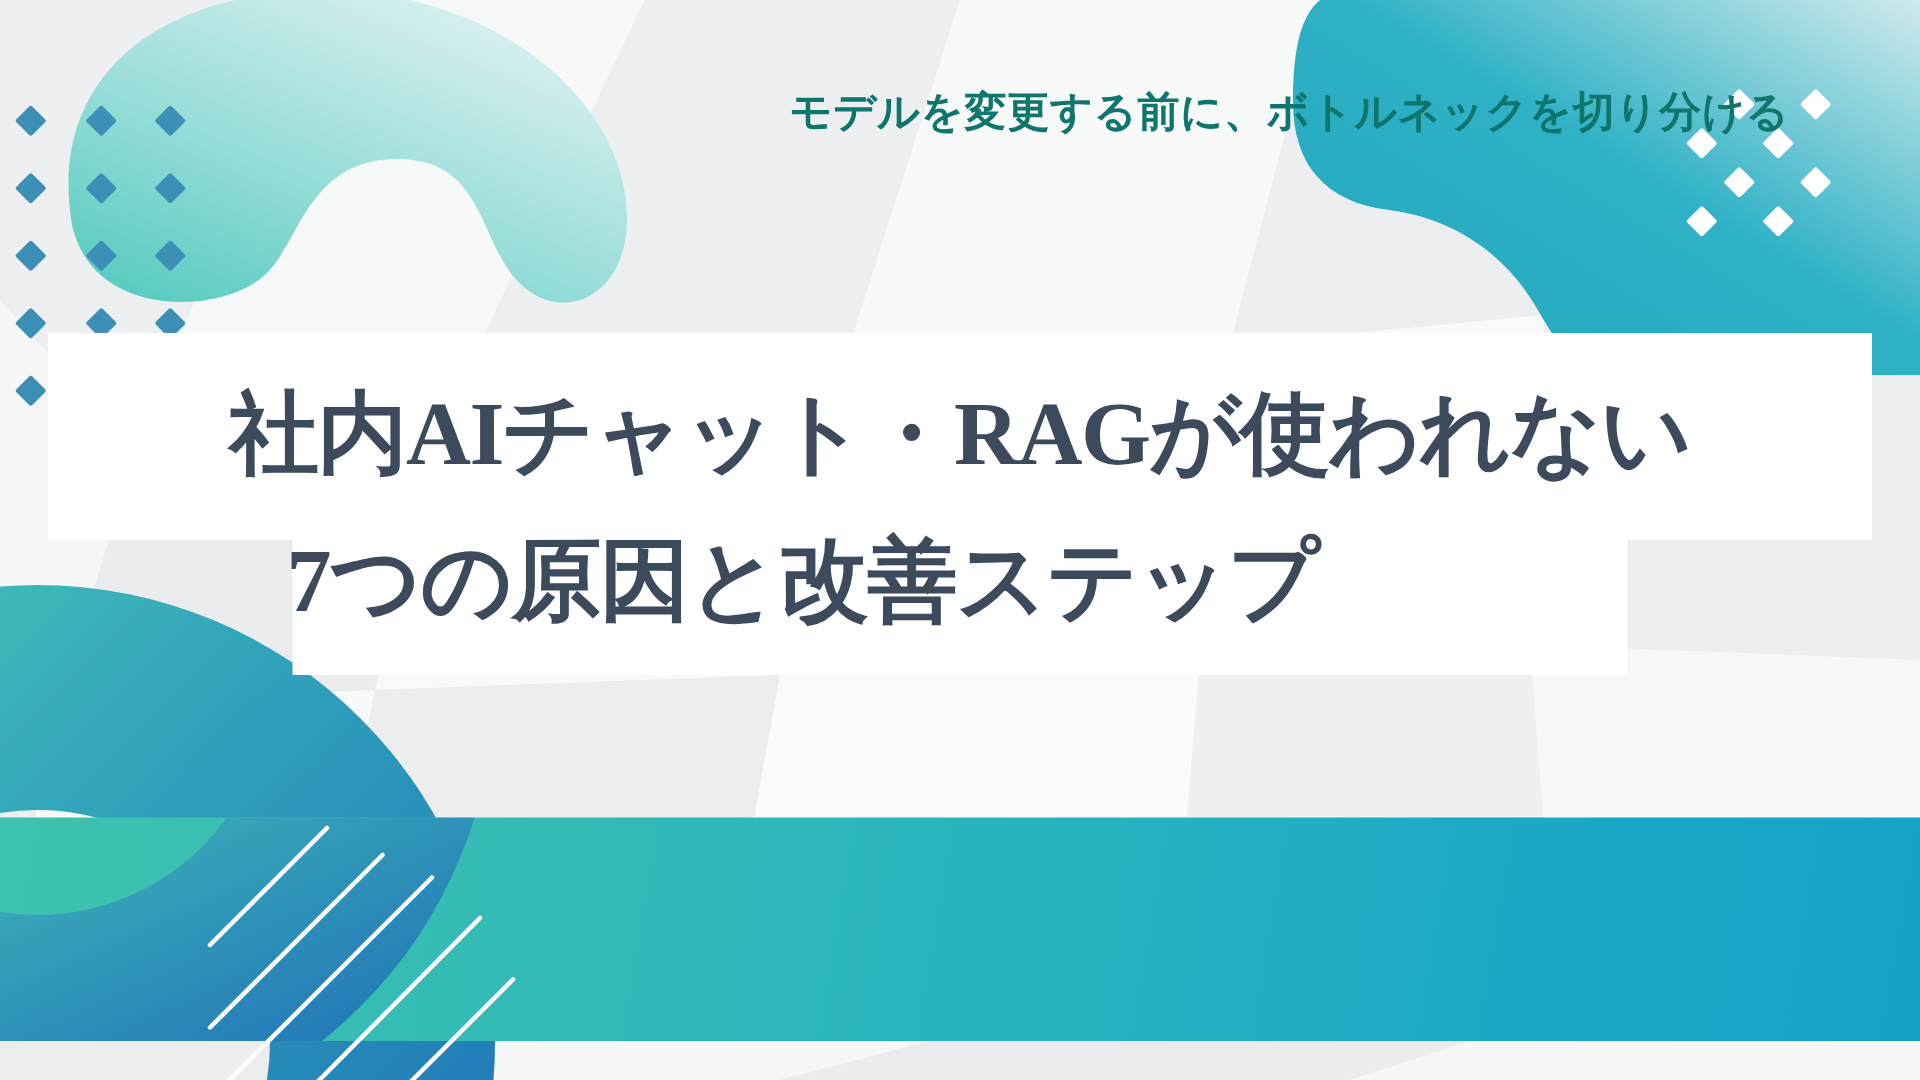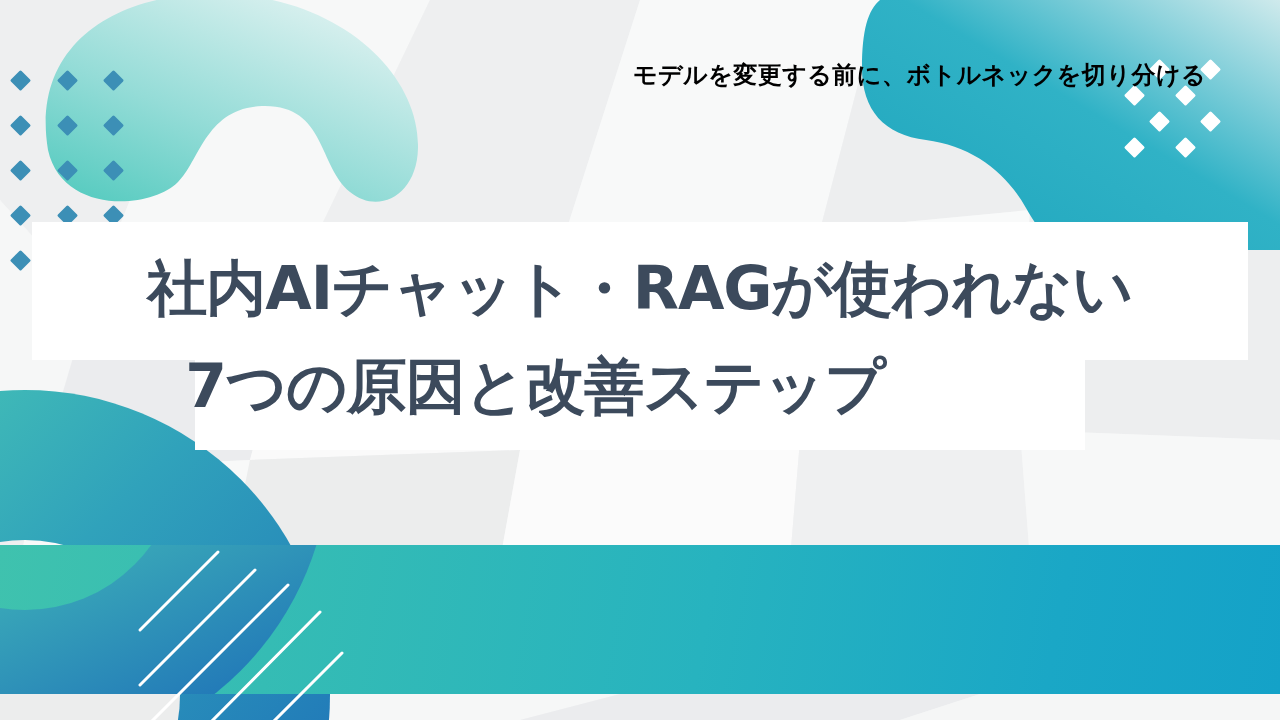--- a/index.html
+++ b/index.html
@@ -27,31 +27,31 @@
   .dia{position:absolute;width:15px;height:15px;transform:rotate(45deg);border-radius:1.5px;}
   .dia-blue{background:#3c8fb6;}
   .dia-white{background:#ffffff;}
 
   
   .band{
     position:absolute;left:0;top:545px;width:1280px;height:149px;
     background:linear-gradient(100deg,#3fc2ae 0%,#35bcb4 22%,#27b3bf 55%,#1aa7c6 82%,#14a2c8 100%);
   }
   .band-text{
-    position:absolute;right:74px;top:0;height:149px;
+    position:absolute;right:87px;top:0;height:149px;
     display:flex;align-items:center;
-    color:#000000;font-size:24px;font-weight:700;letter-spacing:.5px;
+    color:#0f766e;font-size:28px;font-weight:700;letter-spacing:.5px;
     white-space:nowrap;
   }
 
   
   .stripes{position:absolute;left:110px;top:500px;width:260px;height:230px;}
 
   
-  .title-wrap{position:absolute;left:0;top:0;width:1267px;height:720px;}
+  .title-wrap{position:absolute;left:0;top:0;width:1267px;height:720px;font-family:Liberation Serif, serif;}
   .plate{position:absolute;background:#ffffff;}
   .plate-1{left:32px;top:222px;width:1216px;height:138px;}
   .plate-2{left:195px;top:360px;width:890px;height:90px;}
 
   .title-line{
     position:absolute;width:1280px;text-align:center;
     color:#3c4a5c;font-weight:700;white-space:nowrap;
   }
   .title-line-1{left:0;top:249px;font-size:60px;letter-spacing:-1px;}
   .title-line-2{left:-105px;top:347px;font-size:60px;letter-spacing:-1px;}

